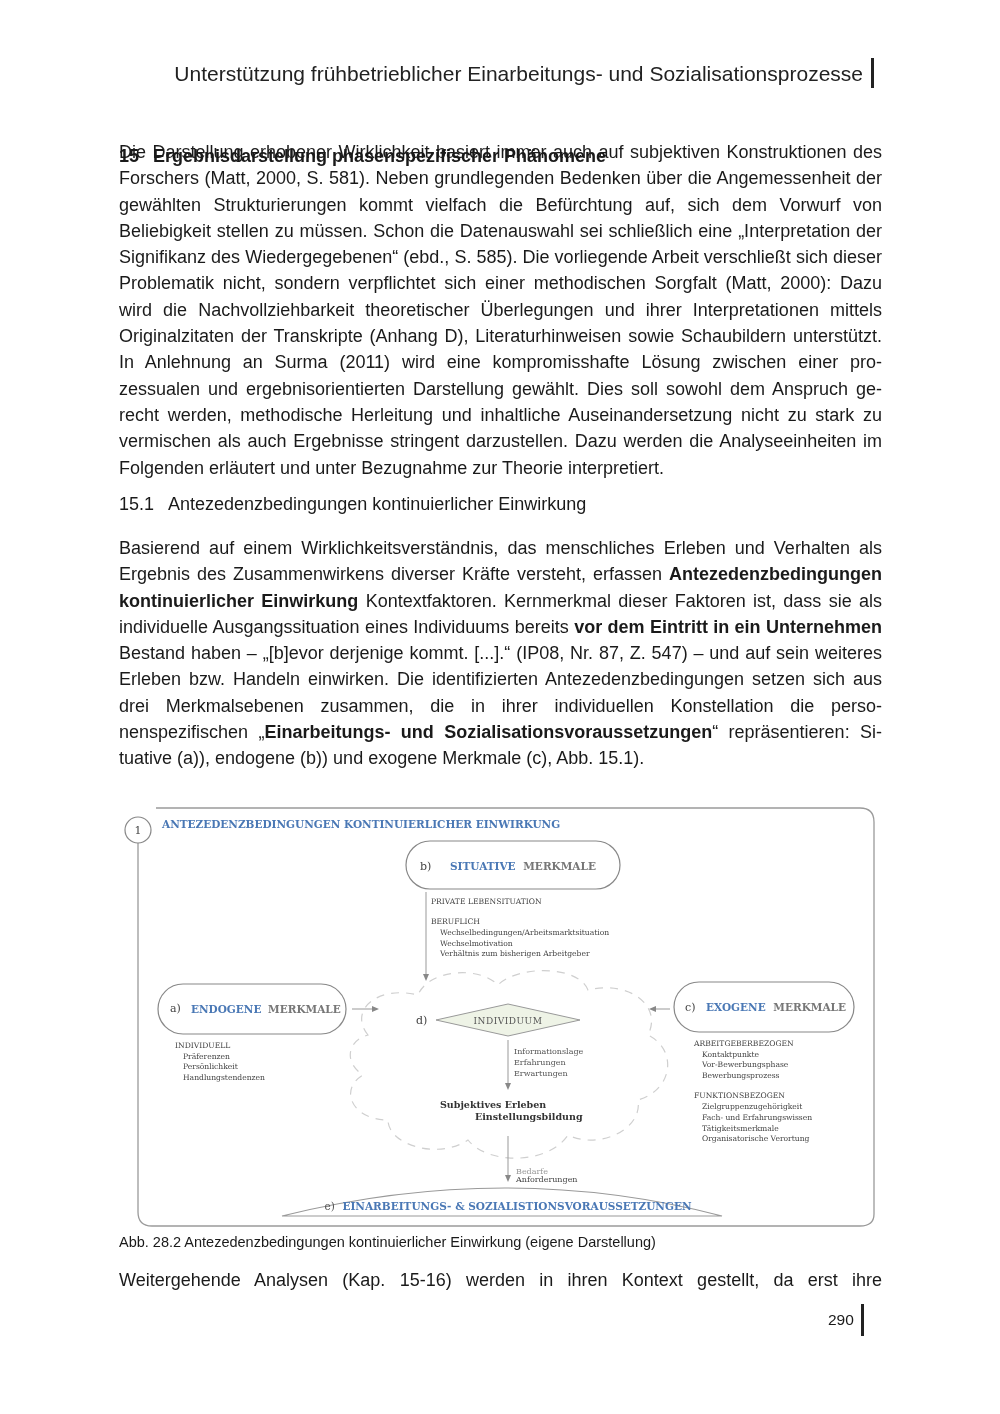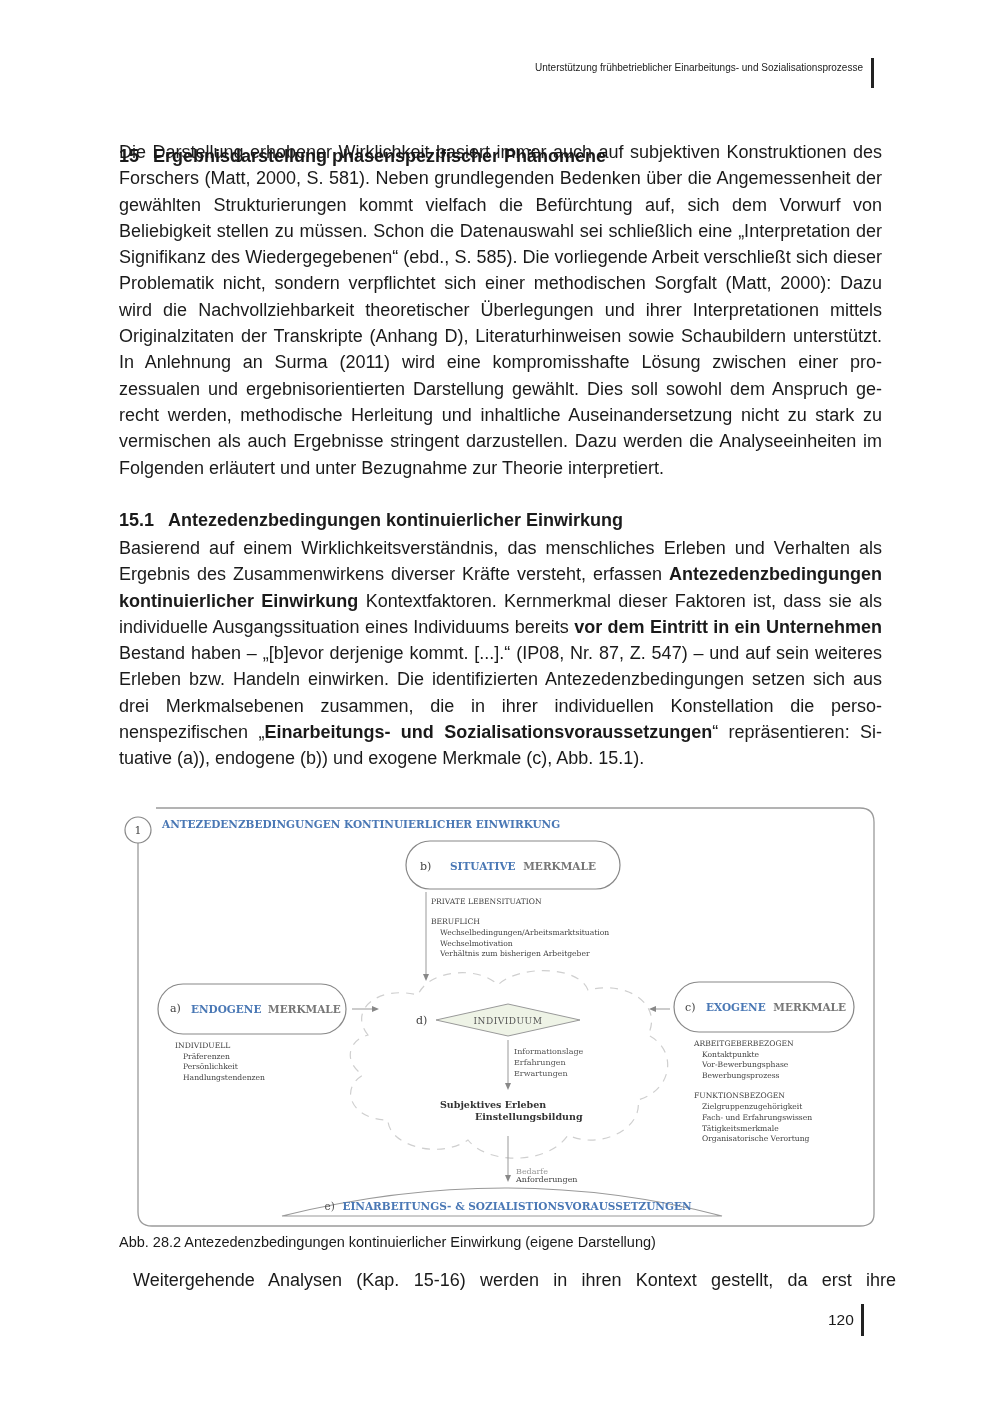--- a/index.html
+++ b/index.html
@@ -1,30 +1,30 @@
 <!DOCTYPE html>
 <html><head>
 <meta charset="utf-8">
 <style>
   html, body { margin: 0; padding: 0; background: #ffffff; }
   body { width: 1000px; height: 1414px; position: relative; overflow: hidden; font-family: "Liberation Sans", sans-serif; color: #1a1a1a; }
-  .running-head { position: absolute; top: 62px; right: 137px; font-size: 10px; color: #222; }
+  .running-head { position: absolute; top: 62px; right: 137px; font-size: 21px; color: #222; }
   .head-bar { position: absolute; top: 58px; left: 871px; width: 3px; height: 30px; background: #222; }
   .content { position: absolute; left: 119px; width: 763px; }
   .h1 { position: absolute; top: 114px; font-weight: bold; font-size: 18px; margin-top: 32px; }
   .h1 .num { display: inline-block; width: 34px; }
   .para { font-size: 18px; line-height: 26.3px; text-align: justify; margin: 0; }
   .p1 { position: absolute; top: 139px; }
-  .h2 { position: absolute; top: 510px; font-weight: bold; font-size: 18px; }
+  .h2 { position: absolute; top: 494px; font-weight: normal; font-size: 18px; }
   .h2 .num { display: inline-block; width: 49px; }
   .p2 { position: absolute; top: 535px; }
   .para b { font-weight: bold; }
   .figure { position: absolute; left: 118px; top: 800px; width: 762px; height: 430px; }
   .caption { position: absolute; top: 1234px; font-size: 14.5px; }
-  .p3 { position: absolute; top: 1267px; text-align-last: justify; margin-left: 14px; }
+  .p3 { position: absolute; top: 1267px; text-align-last: justify; }
   .page-num { position: absolute; top: 1311px; left: 828px; font-size: 15.5px; }
   .page-bar { position: absolute; top: 1304px; left: 861px; width: 3px; height: 32px; background: #222; }
   svg text { font-family: "DejaVu Serif", "Liberation Serif", serif; }
 </style>
 </head>
 <body>
 
 <div class="running-head">Unterstützung frühbetrieblicher Einarbeitungs- und Sozialisationsprozesse</div>
 <div class="head-bar"></div>
 
@@ -121,14 +121,14 @@
   <path d="M 164 416 Q 390 360 604 416 Z" fill="#fff" stroke="#999" stroke-width="1.1"></path>
   <text x="390" y="410" text-anchor="middle" font-size="10.5" font-weight="bold">
     <tspan fill="#555" font-weight="normal">e)</tspan>
     <tspan fill="#4a78b5" dx="4">EINARBEITUNGS- &amp; SOZIALISTIONSVORAUSSETZUNGEN</tspan>
   </text>
 </svg>
 
 <div class="content caption">Abb. 28.2 Antezedenzbedingungen kontinuierlicher Einwirkung (eigene Darstellung)</div>
 <p class="content para p3">Weitergehende Analysen (Kap. 15-16) werden in ihren Kontext gestellt, da erst ihre</p>
 
-<div class="page-num">120</div>
+<div class="page-num">290</div>
 <div class="page-bar"></div>
 
 </body></html>

